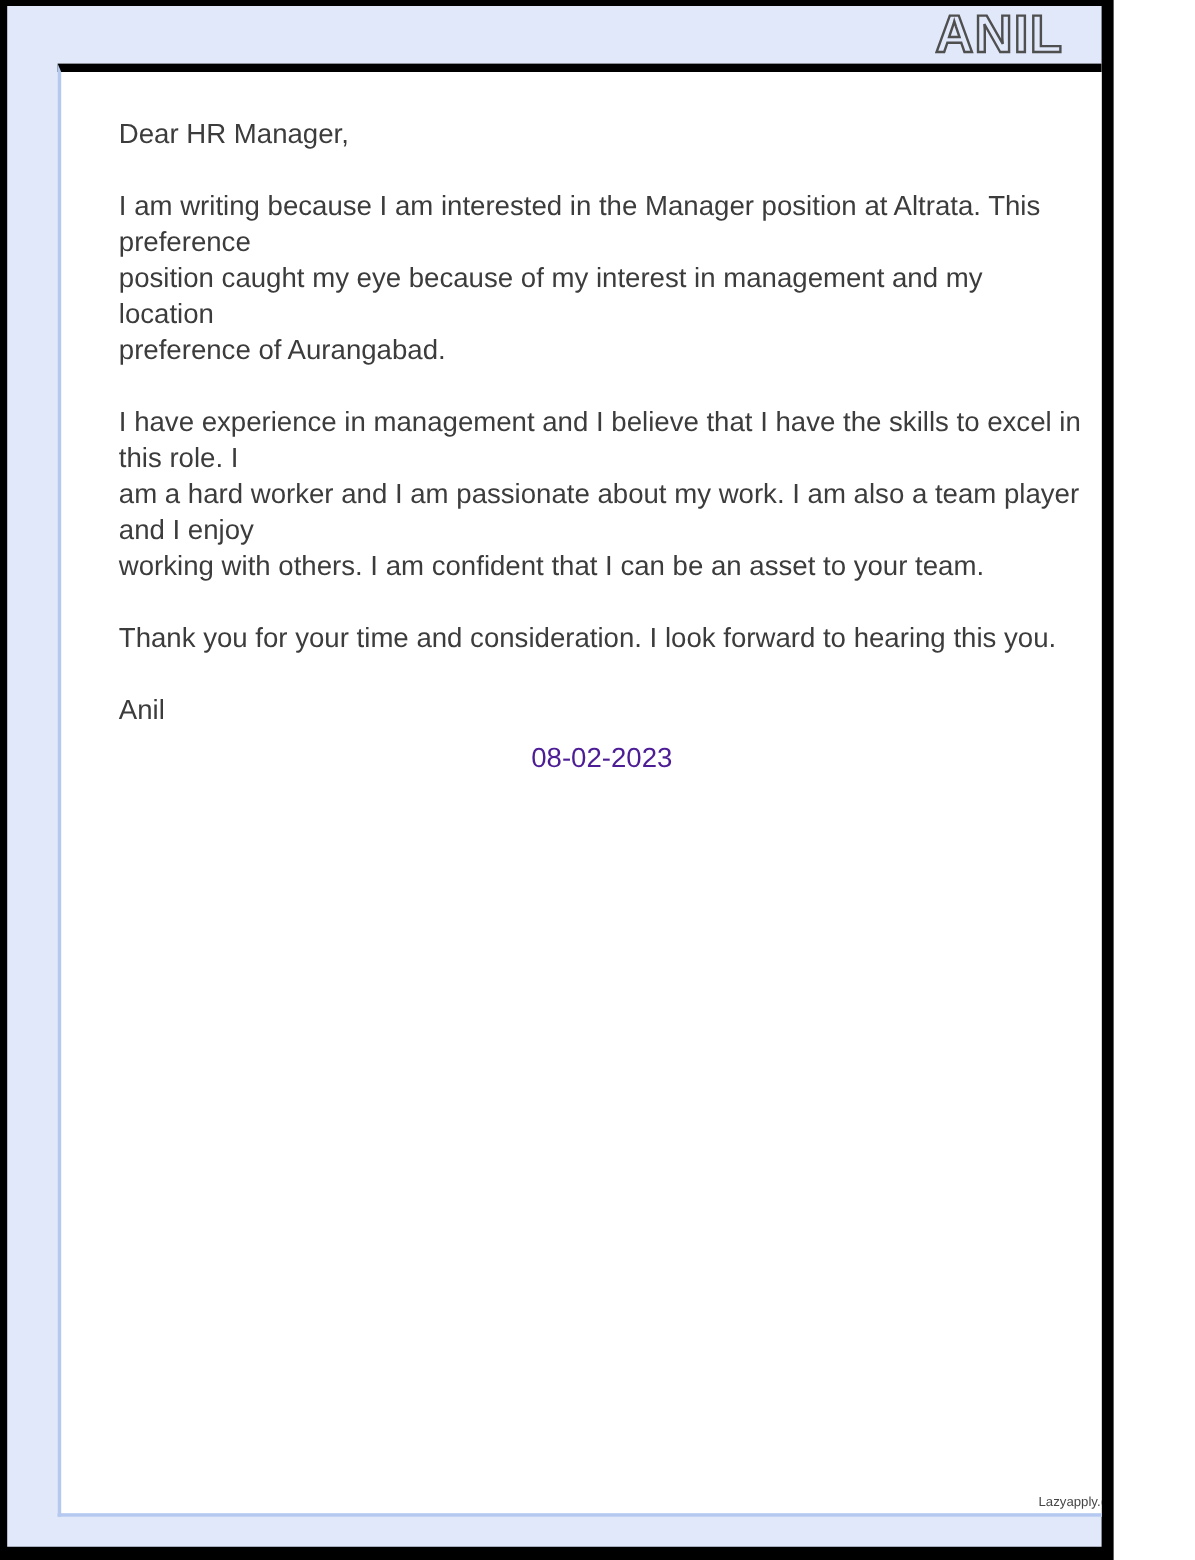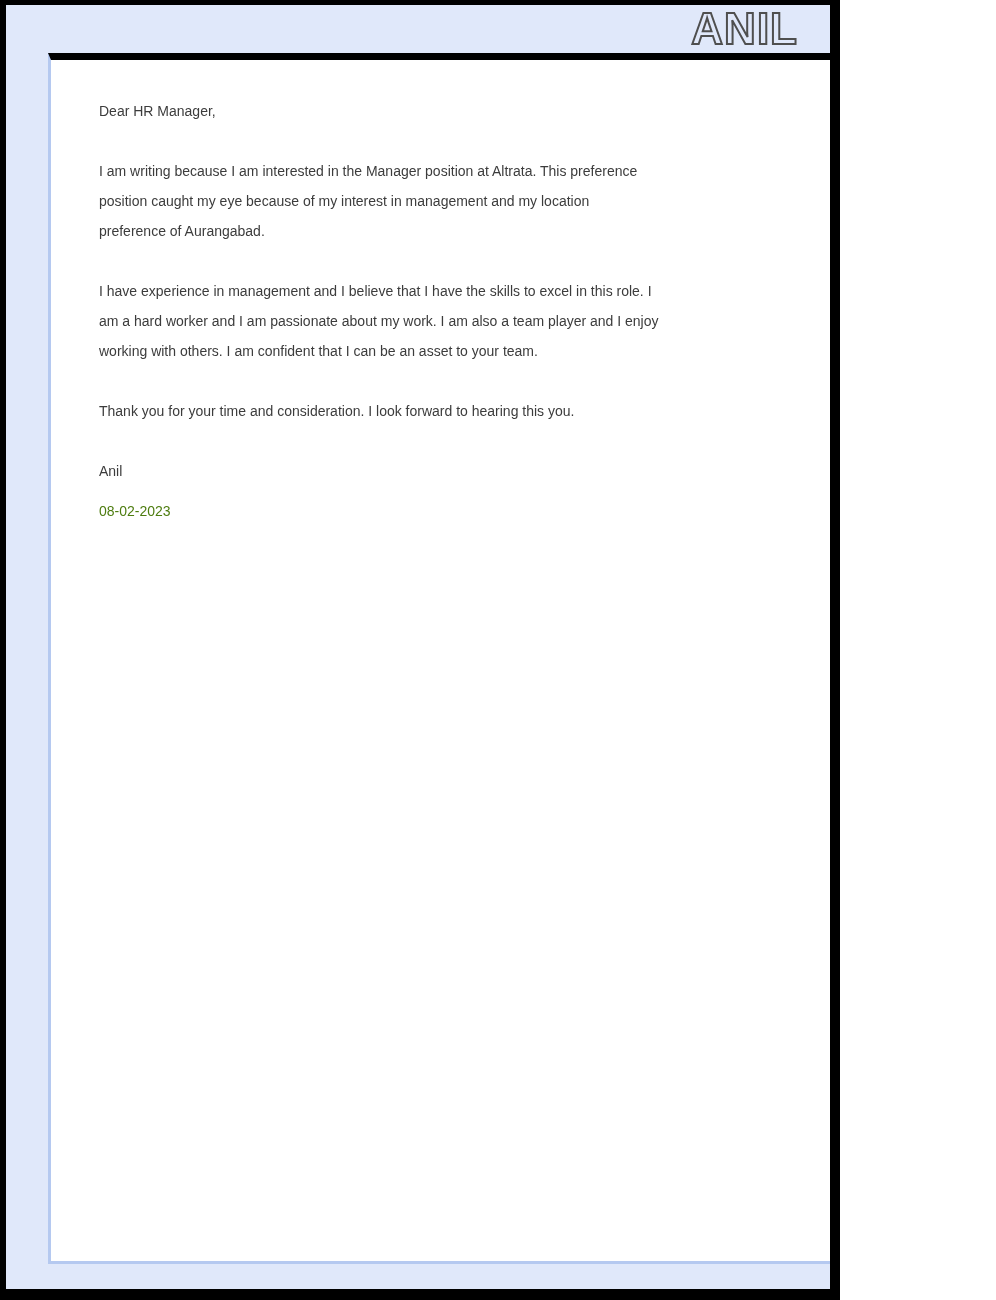--- a/index.html
+++ b/index.html
@@ -3,21 +3,21 @@
 <meta charset="utf-8">
 <style>
   html, body {
     margin: 0;
     padding: 0;
     background: #ffffff;
     font-family: "Liberation Sans", sans-serif;
   }
   .frame {
     position: relative;
-    width: 840px;
+    width: 928px;
     height: 1300px;
     box-sizing: border-box;
     background: #e0e8fa;
     border-style: solid;
     border-color: #000000;
     border-width: 5px 10px 11px 6px; 
     overflow: hidden;
     padding-left: 26px;
   }
   .logo {
@@ -42,33 +42,34 @@
     box-sizing: border-box;
     background: #ffffff;
     border-top: 7px solid #000000;
     border-left: 3px solid #b5c9f0;
     border-right: 3px solid #b5c9f0;
     border-bottom: 3px solid #b5c9f0;
   }
   .letter-body {
     padding: 36px 42px 0 48px;
     color: #3c3c3c;
-    font-size: 14px;
+    font-size: 23px;
     line-height: 30px;
   }
   .letter-body p {
     margin: 0 0 30px 0;
     white-space: pre-line;
   }
   .letter-body p.signature {
     margin-bottom: 10px;
   }
   .letter-body p.date {
-    color: #4d7c0f;
+    color: #4c1d95;
     margin-bottom: 0;
+    text-align: center;
   }
   .watermark {
     position: absolute;
     right: 8px;
     bottom: 0px;
     font-size: 11px;
     line-height: 18px;
     color: #454545;
   }
 </style>

